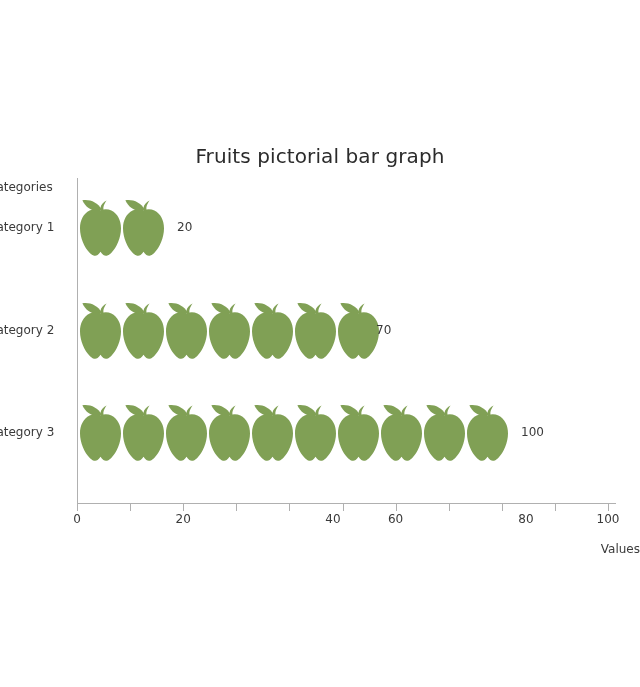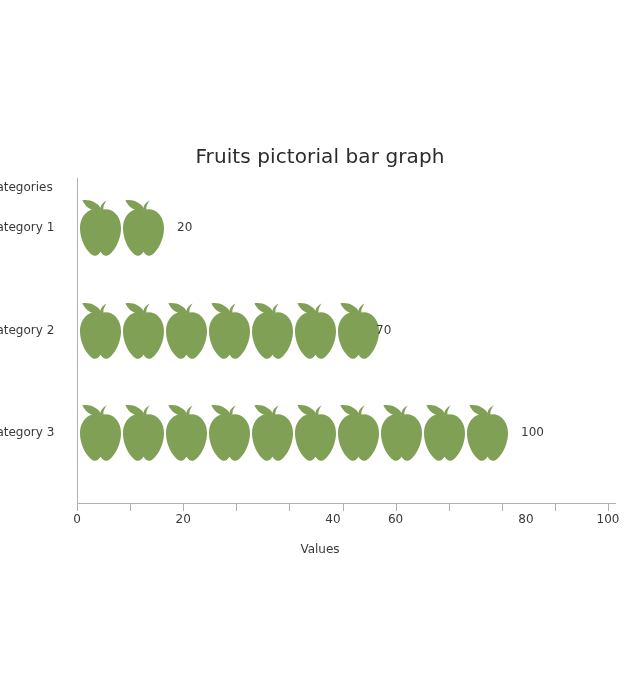--- a/index.html
+++ b/index.html
@@ -69,21 +69,21 @@
     color: #3a3a3a;
     transform: translateX(-50%);
     white-space: nowrap;
   }
 
   .x-axis-title {
     position: absolute;
     left: 0;
     top: 542px;
     width: 640px;
-    text-align: center;
+    text-align: right;
     font-size: 12px;
     color: #3a3a3a;
     white-space: nowrap;
   }
 
   
   .y-axis-header {
     position: absolute;
     left: -12px;
     top: 180px;

